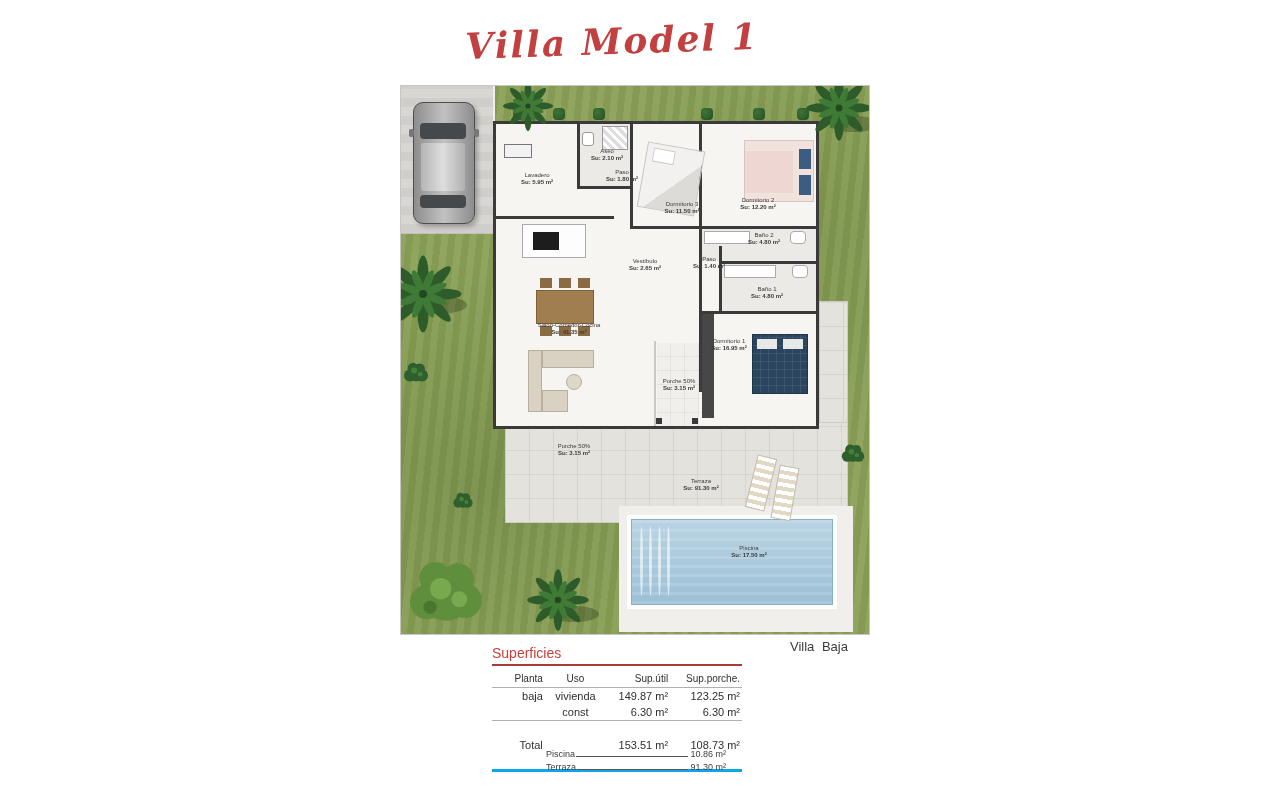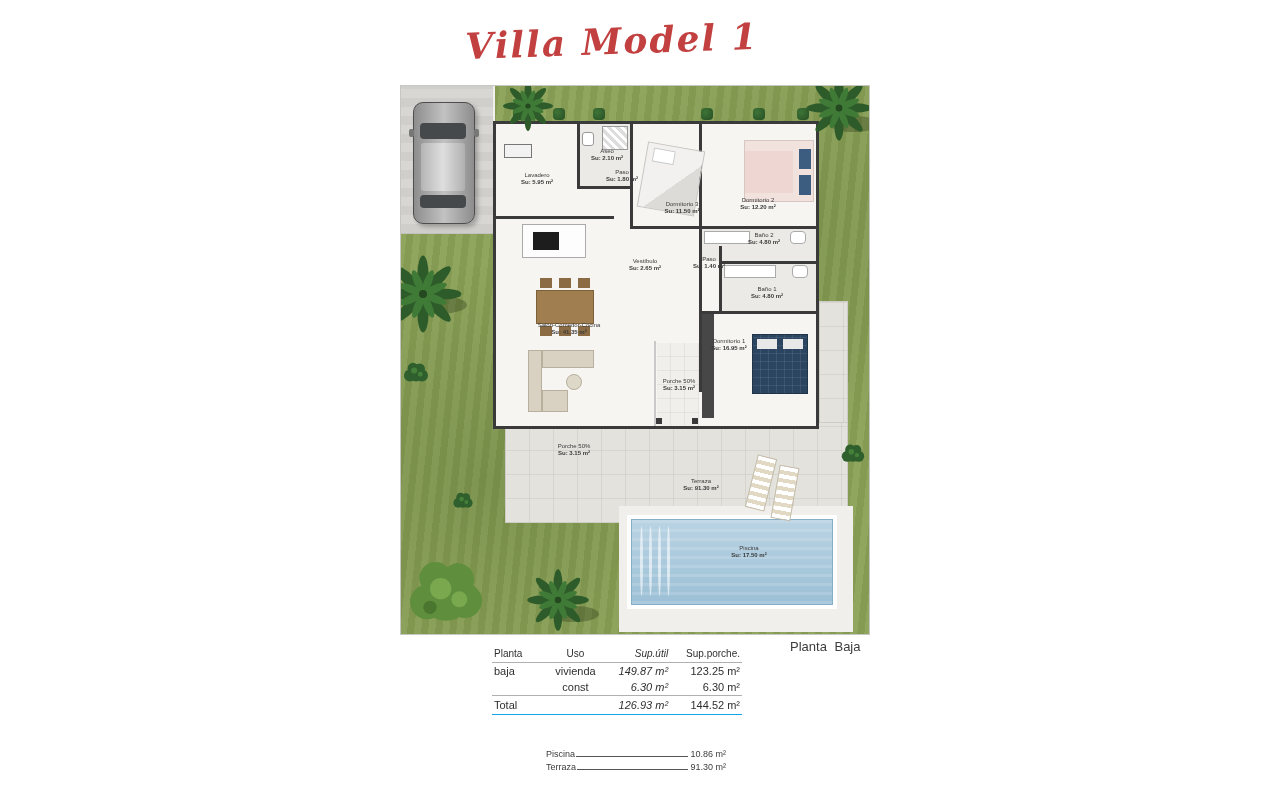--- a/index.html
+++ b/index.html
@@ -75,23 +75,23 @@
   .hedge{position:absolute; width:12px; height:12px; border-radius:4px;
          background:radial-gradient(circle at 35% 35%, #3e7437, #274f24); }
 
   
   .planta-baja{position:absolute; left:790px; top:639px; font-size:13px; color:#3c3c3c; word-spacing:4px;}
   .superficies{position:absolute; left:492px; top:645px; width:250px;}
   .sup-heading{font-size:14px; color:#c8413c; padding-bottom:3px; border-bottom:2px solid #a83c38; margin-bottom:4px;}
   table.sup{width:250px; border-collapse:collapse; color:#2f2f2f;}
   table.sup th{font-size:10px; font-weight:400; padding:3px 2px; border-bottom:1px solid #b0b0b0;}
   table.sup td{font-size:11px; padding:2px 2px;}
-  .c1{width:52px; text-align:left;} .c2{width:60px; text-align:center;}
-  .c3{width:64px; text-align:right; padding-right:6px;font-style:italic;} .c4{width:70px; text-align:right;}
-  tr.total td{border-top:1px solid #b0b0b0; border-bottom:1px solid #0ea5e9; padding:3px 2px;margin-top:28px;}
+  .c1{width:52px; text-align:right;} .c2{width:60px; text-align:center;}
+  .c3{width:64px; text-align:right; padding-right:6px;} .c4{width:70px; text-align:right;}
+  tr.total td{border-top:1px solid #b0b0b0; border-bottom:3px solid #0ea5e9; padding:18px 2px;margin-top:28px;}
   .extras{position:absolute; left:546px; top:746px; width:180px; font-size:9px; color:#3c3c3c;}
   .extra-row{display:flex; align-items:flex-end; height:13px;}
   .extra-row .lead{flex:1; border-bottom:1px solid #555; margin:0 2px 2px 1px;}
   .extra-row .val{white-space:nowrap;}
 </style>
 </head>
 <body>
 
 <svg width="0" height="0" style="position:absolute">
   <defs>
@@ -335,23 +335,24 @@
 
     <div class="car">
       <div class="glass front"></div>
       <div class="roof"></div>
       <div class="glass rear"></div>
       <div class="mirror l"></div>
       <div class="mirror r"></div>
     </div>
   </div>
 
-  <div class="planta-baja">Planta Baja</div>
+  <div class="planta-baja">Villa Baja</div>
 
   <div class="superficies">
+    <div class="sup-heading">Superficies</div>
     <table class="sup">
       <tbody>
           <tr>
         <th class="c1">Planta</th>
         <th class="c2">Uso</th>
         <th class="c3">Sup.útil</th>
         <th class="c4">Sup.porche.</th>
       </tr>
       <tr>
         <td class="c1">baja</td>
@@ -361,22 +362,22 @@
       </tr>
       <tr>
         <td class="c1"></td>
         <td class="c2">const</td>
         <td class="c3">6.30 m²</td>
         <td class="c4">6.30 m²</td>
       </tr>
       <tr class="total">
         <td class="c1">Total</td>
         <td class="c2"></td>
-        <td class="c3">126.93 m²</td>
-        <td class="c4">144.52 m²</td>
+        <td class="c3">153.51 m²</td>
+        <td class="c4">108.73 m²</td>
       </tr>
     </tbody>
       </table>
   </div>
 
   <div class="extras">
     <div class="extra-row">
       <span>Piscina</span>
       <span class="lead"></span>
       <span class="val">10.86 m²</span>

